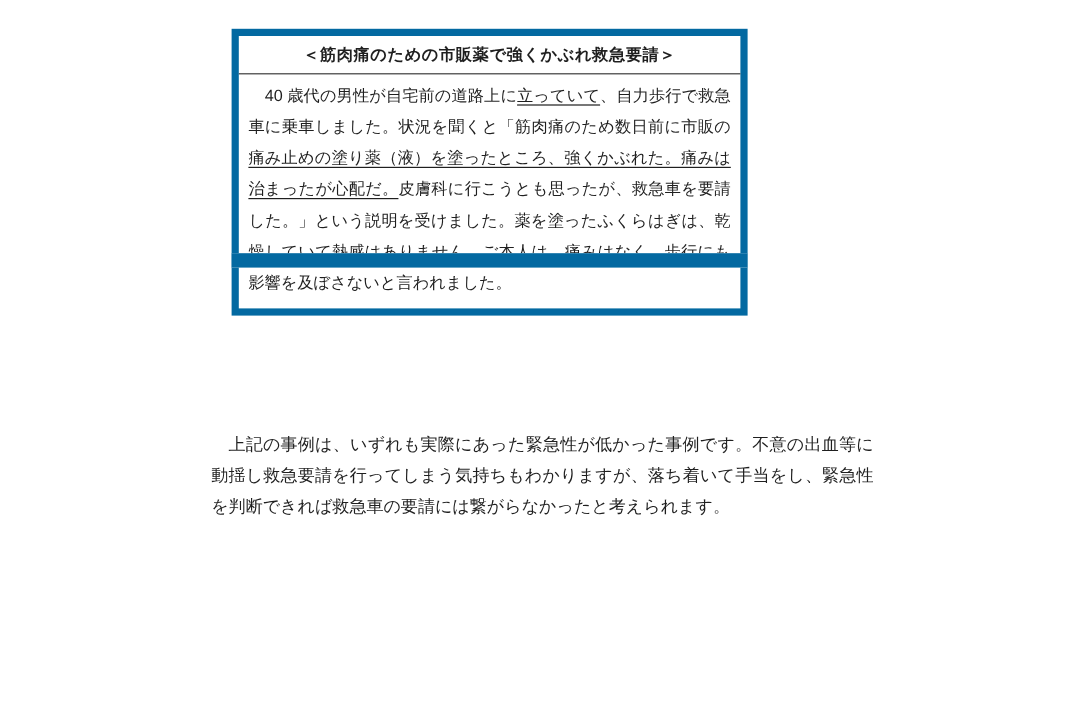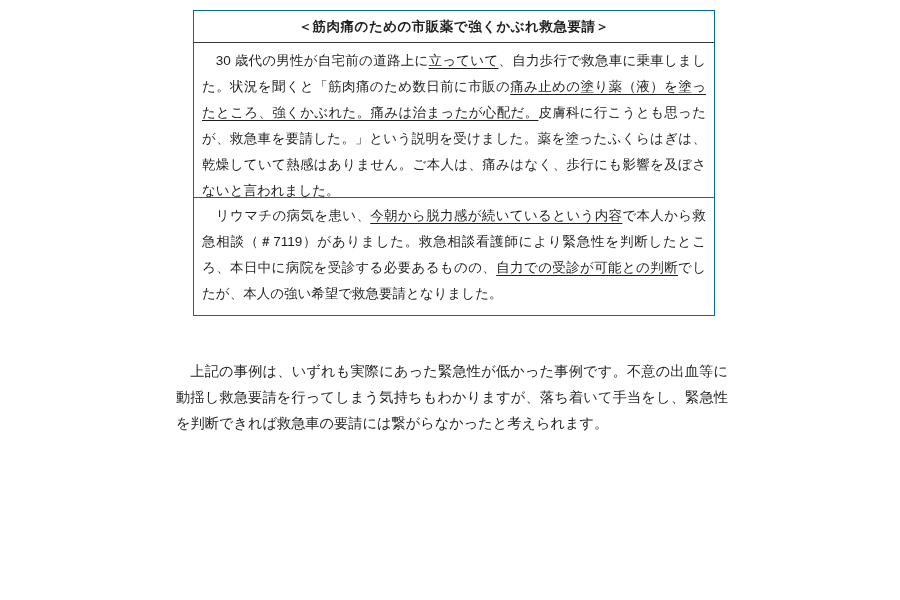--- a/index.html
+++ b/index.html
@@ -16,24 +16,25 @@
   }
   .page {
     position: relative;
     width: 900px;
     height: 600px;
     background: #ffffff;
   }
   .case-box {
     position: absolute;
     left: 193px;
-    width: 522px;
-    border: 1px solid #0369a1;
+    width: 430px;
+    border: 6px solid #0369a1;
     background: #ffffff;
     box-sizing: border-box;
+    margin-top: 14px;
   }
   .box1 { top: 10px; }
   .box2 { top: 197px; }
   .case-title {
     margin: 0;
     font-size: 13.5px;
     font-weight: 700;
     text-align: center;
     letter-spacing: 0.5px;
     padding: 7px 4px 6px 4px;
@@ -73,27 +74,24 @@
   }
 </style>
 </head>
 <body>
 
 <div class="page">
 
   <section class="case-box box1">
     <h2 class="case-title">＜筋肉痛のための市販薬で強くかぶれ救急要請＞</h2>
     <p class="case-body">
-      <span>　30 歳代の男性が自宅前の道路上に</span><span class="u">立っていて</span><span>、自力歩行で救急車に乗車しました。状況を聞くと「筋肉痛のため数日前に市販の</span><span class="u">痛み止めの塗り薬（液）を塗ったところ、強くかぶれた。痛みは治まったが心配だ。</span><span>皮膚科に行こうとも思ったが、救急車を要請した。」という説明を受けました。薬を塗ったふくらはぎは、乾燥していて熱感はありません。ご本人は、痛みはなく、歩行にも影響を及ぼさないと言われました。</span>
+      <span>　40 歳代の男性が自宅前の道路上に</span><span class="u">立っていて</span><span>、自力歩行で救急車に乗車しました。状況を聞くと「筋肉痛のため数日前に市販の</span><span class="u">痛み止めの塗り薬（液）を塗ったところ、強くかぶれた。痛みは治まったが心配だ。</span><span>皮膚科に行こうとも思ったが、救急車を要請した。」という説明を受けました。薬を塗ったふくらはぎは、乾燥していて熱感はありません。ご本人は、痛みはなく、歩行にも影響を及ぼさないと言われました。</span>
     </p>
   </section>
 
   <section class="case-box box2">
-    <p class="case-body">
-      <span>　リウマチの病気を患い、</span><span class="u">今朝から脱力感が続いているという内容</span><span>で本人から救急相談（＃7119）がありました。救急相談看護師により緊急性を判断したところ、本日中に病院を受診する必要あるものの、</span><span class="u">自力での受診が可能との判断</span><span>でしたが、本人の強い希望で救急要請となりました。</span>
-    </p>
   </section>
 
   <div class="closing">
     <p>　上記の事例は、いずれも実際にあった緊急性が低かった事例です。不意の出血等に動揺し救急要請を行ってしまう気持ちもわかりますが、落ち着いて手当をし、緊急性を判断できれば救急車の要請には繋がらなかったと考えられます。</p>
   </div>
 
 </div>
 
 </body></html>

